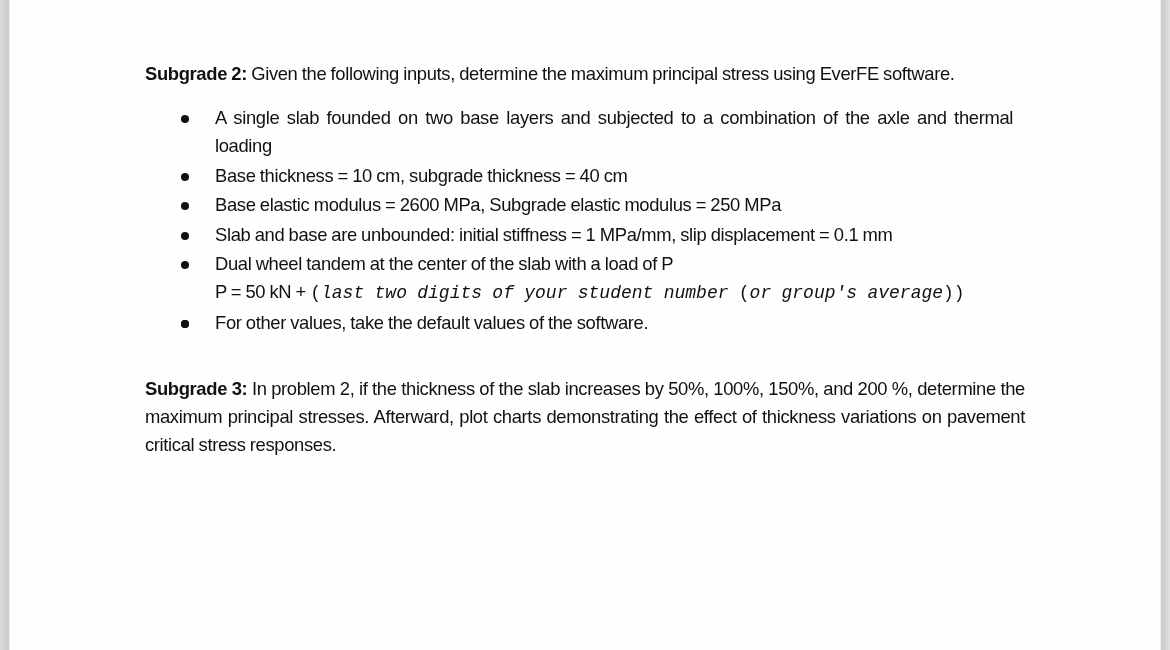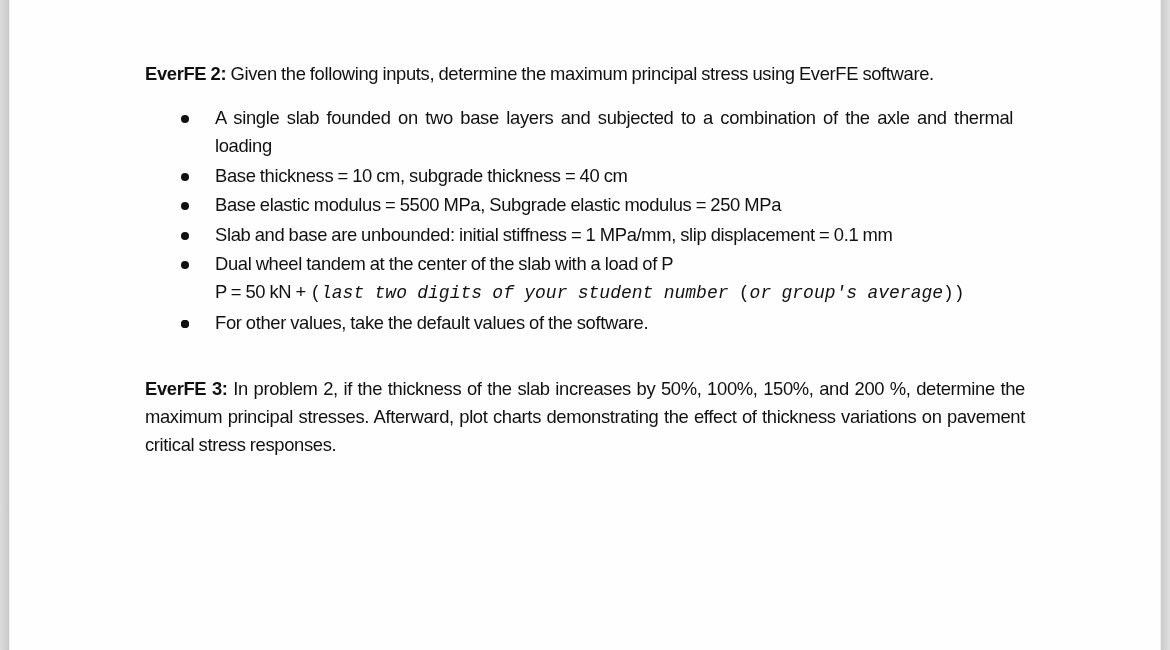--- a/index.html
+++ b/index.html
@@ -93,52 +93,52 @@
 </head>
 <body>
 
 <div class="gutter-left"></div>
 <div class="gutter-right"></div>
 
 <div class="page">
   <div class="content">
 
     <p>
-      <span class="problem-label">EverFE 2:</span><span> Given the following inputs, determine the maximum principal stress using EverFE software.</span>
+      <span class="problem-label">Subgrade 2:</span><span> Given the following inputs, determine the maximum principal stress using EverFE software.</span>
     </p>
 
     <ul class="bullets">
       <li>
         <span class="bullet"></span>
         <span>A single slab founded on two base layers and subjected to a combination of the axle and thermal loading</span>
       </li>
       <li>
         <span class="bullet"></span>
         <span>Base thickness = 10 cm, subgrade thickness = 40 cm</span>
       </li>
       <li>
         <span class="bullet"></span>
-        <span>Base elastic modulus = 5500 MPa, Subgrade elastic modulus = 250 MPa</span>
+        <span>Base elastic modulus = 2600 MPa, Subgrade elastic modulus = 250 MPa</span>
       </li>
       <li>
         <span class="bullet"></span>
         <span>Slab and base are unbounded: initial stiffness = 1 MPa/mm, slip displacement = 0.1 mm</span>
       </li>
       <li>
         <span class="bullet"></span>
         <span class="sub-line">Dual wheel tandem at the center of the slab with a load of P</span>
         <span class="sub-line"><span>P = 50 kN + </span><span class="math"><span class="paren">(</span><span>last two digits of your student number </span><span class="paren">(</span><span>or group's average</span><span class="paren">))</span></span></span>
       </li>
       <li>
         <span class="bullet"></span>
       </li>
       <li>
         <span class="bullet"></span>
         <span>For other values, take the default values of the software.</span>
       </li>
     </ul>
 
     <p class="problem3">
-      <span class="problem-label">EverFE 3:</span><span> In problem 2, if the thickness of the slab increases by 50%, 100%, 150%, and 200 %, determine the maximum principal stresses. Afterward, plot charts demonstrating the effect of thickness variations on pavement critical stress responses.</span>
+      <span class="problem-label">Subgrade 3:</span><span> In problem 2, if the thickness of the slab increases by 50%, 100%, 150%, and 200 %, determine the maximum principal stresses. Afterward, plot charts demonstrating the effect of thickness variations on pavement critical stress responses.</span>
     </p>
 
   </div>
 </div>
 
 </body></html>

